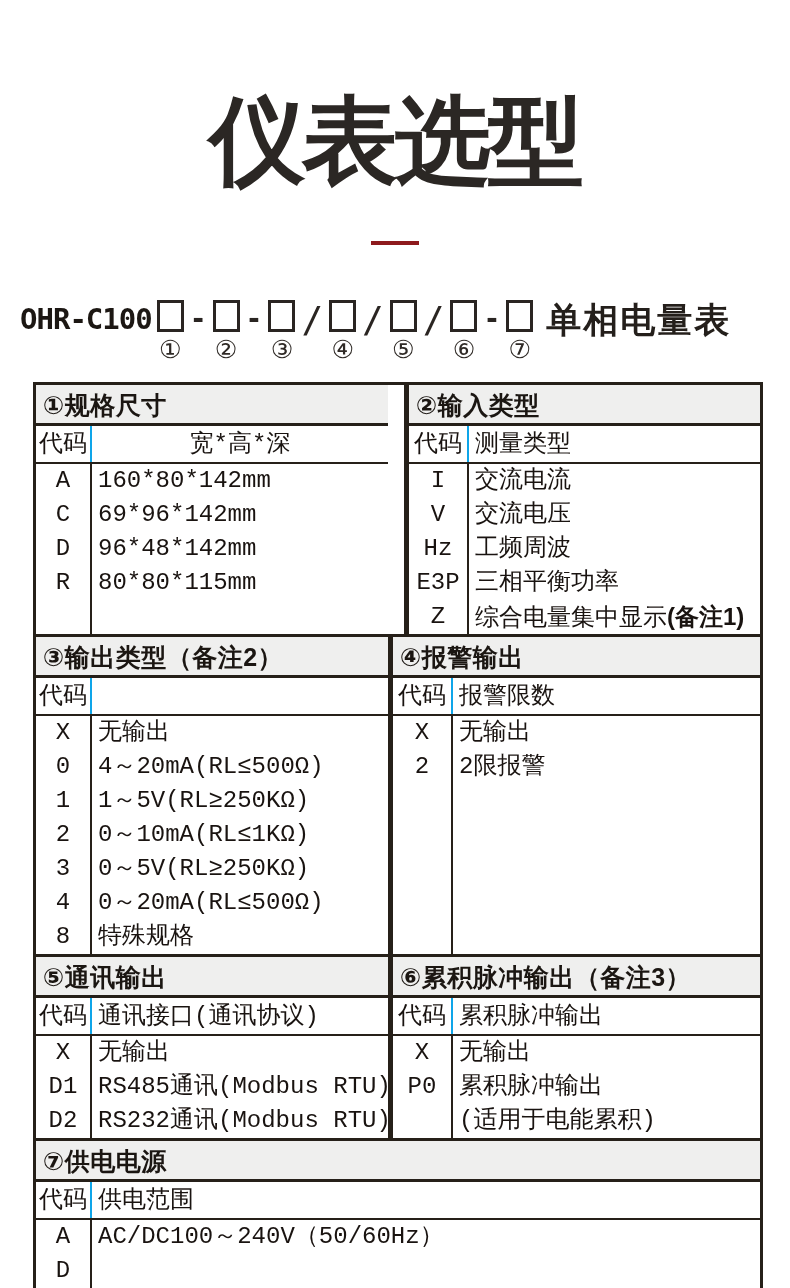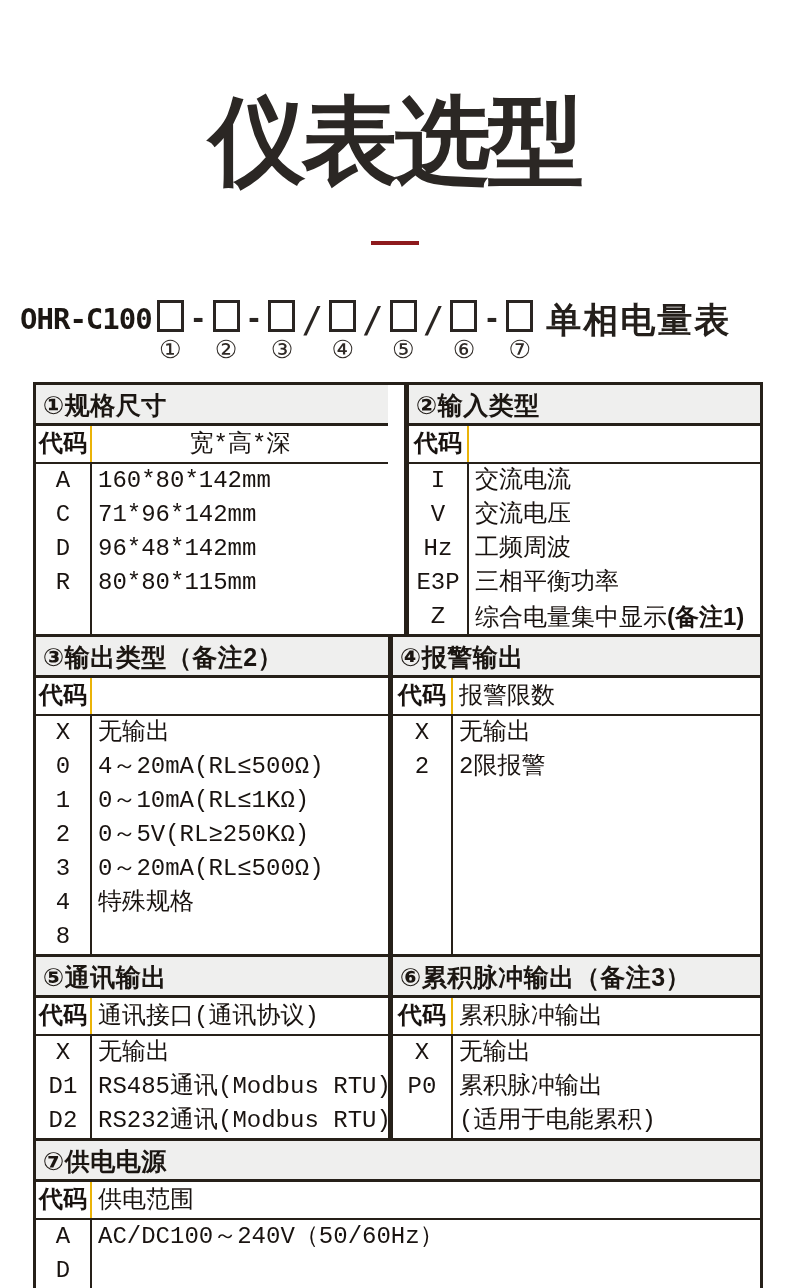--- a/index.html
+++ b/index.html
@@ -98,21 +98,21 @@
     font-family: "Liberation Mono", "DejaVu Sans Mono", monospace;
     font-size: 24px;
     color: #191310;
   }
   .sub {
     display: flex;
     height: 38px; line-height: 38px;
     border-bottom: 2px solid #262019;
     white-space: nowrap;
   }
-  .code-h { width: 56px; border-right: 2px solid #eab308; text-align: center; flex: none; font-weight: bold; }
+  .code-h { width: 56px; border-right: 2px solid #0ea5e9; text-align: center; flex: none; }
   .half.right .code-h { width: 60px; }
   .desc-h { flex: 1; padding-left: 6px; overflow: hidden; }
   .desc-h.center { text-align: center; padding-left: 0; }
 
   .rows { display: flex; flex: 1; }
   .code-col { width: 56px; flex: none; border-right: 2px solid #262019; display: flex; flex-direction: column; }
   .half.right .code-col { width: 60px; }
   .desc-col { flex: 1; display: flex; flex-direction: column; overflow: hidden; }
   .cell { height: 34px; line-height: 34px; white-space: nowrap; }
   .code-col .cell { text-align: center; }
@@ -188,30 +188,31 @@
         </div>
         <div class="rows">
           <div class="code-col">
               <div class="cell">A</div>
               <div class="cell">C</div>
               <div class="cell">D</div>
               <div class="cell">R</div>
             </div>
           <div class="desc-col">
               <div class="cell">160*80*142mm</div>
-              <div class="cell">71*96*142mm</div>
+              <div class="cell">69*96*142mm</div>
               <div class="cell">96*48*142mm</div>
               <div class="cell">80*80*115mm</div>
             </div>
         </div>
       </div>
       <div class="half right">
         <div class="sec-title">②输入类型</div>
         <div class="sub">
           <div class="code-h">代码</div>
+          <div class="desc-h">测量类型</div>
         </div>
         <div class="rows">
           <div class="code-col">
               <div class="cell">I</div>
               <div class="cell">V</div>
               <div class="cell">Hz</div>
               <div class="cell">E3P</div>
               <div class="cell">Z</div>
             </div>
           <div class="desc-col">
@@ -237,20 +238,21 @@
               <div class="cell">0</div>
               <div class="cell">1</div>
               <div class="cell">2</div>
               <div class="cell">3</div>
               <div class="cell">4</div>
               <div class="cell">8</div>
             </div>
           <div class="desc-col">
               <div class="cell">无输出</div>
               <div class="cell">4～20mA(RL≤500Ω)</div>
+              <div class="cell">1～5V(RL≥250KΩ)</div>
               <div class="cell">0～10mA(RL≤1KΩ)</div>
               <div class="cell">0～5V(RL≥250KΩ)</div>
               <div class="cell">0～20mA(RL≤500Ω)</div>
               <div class="cell">特殊规格</div>
             </div>
         </div>
       </div>
       <div class="half right">
         <div class="sec-title">④报警输出</div>
         <div class="sub">

